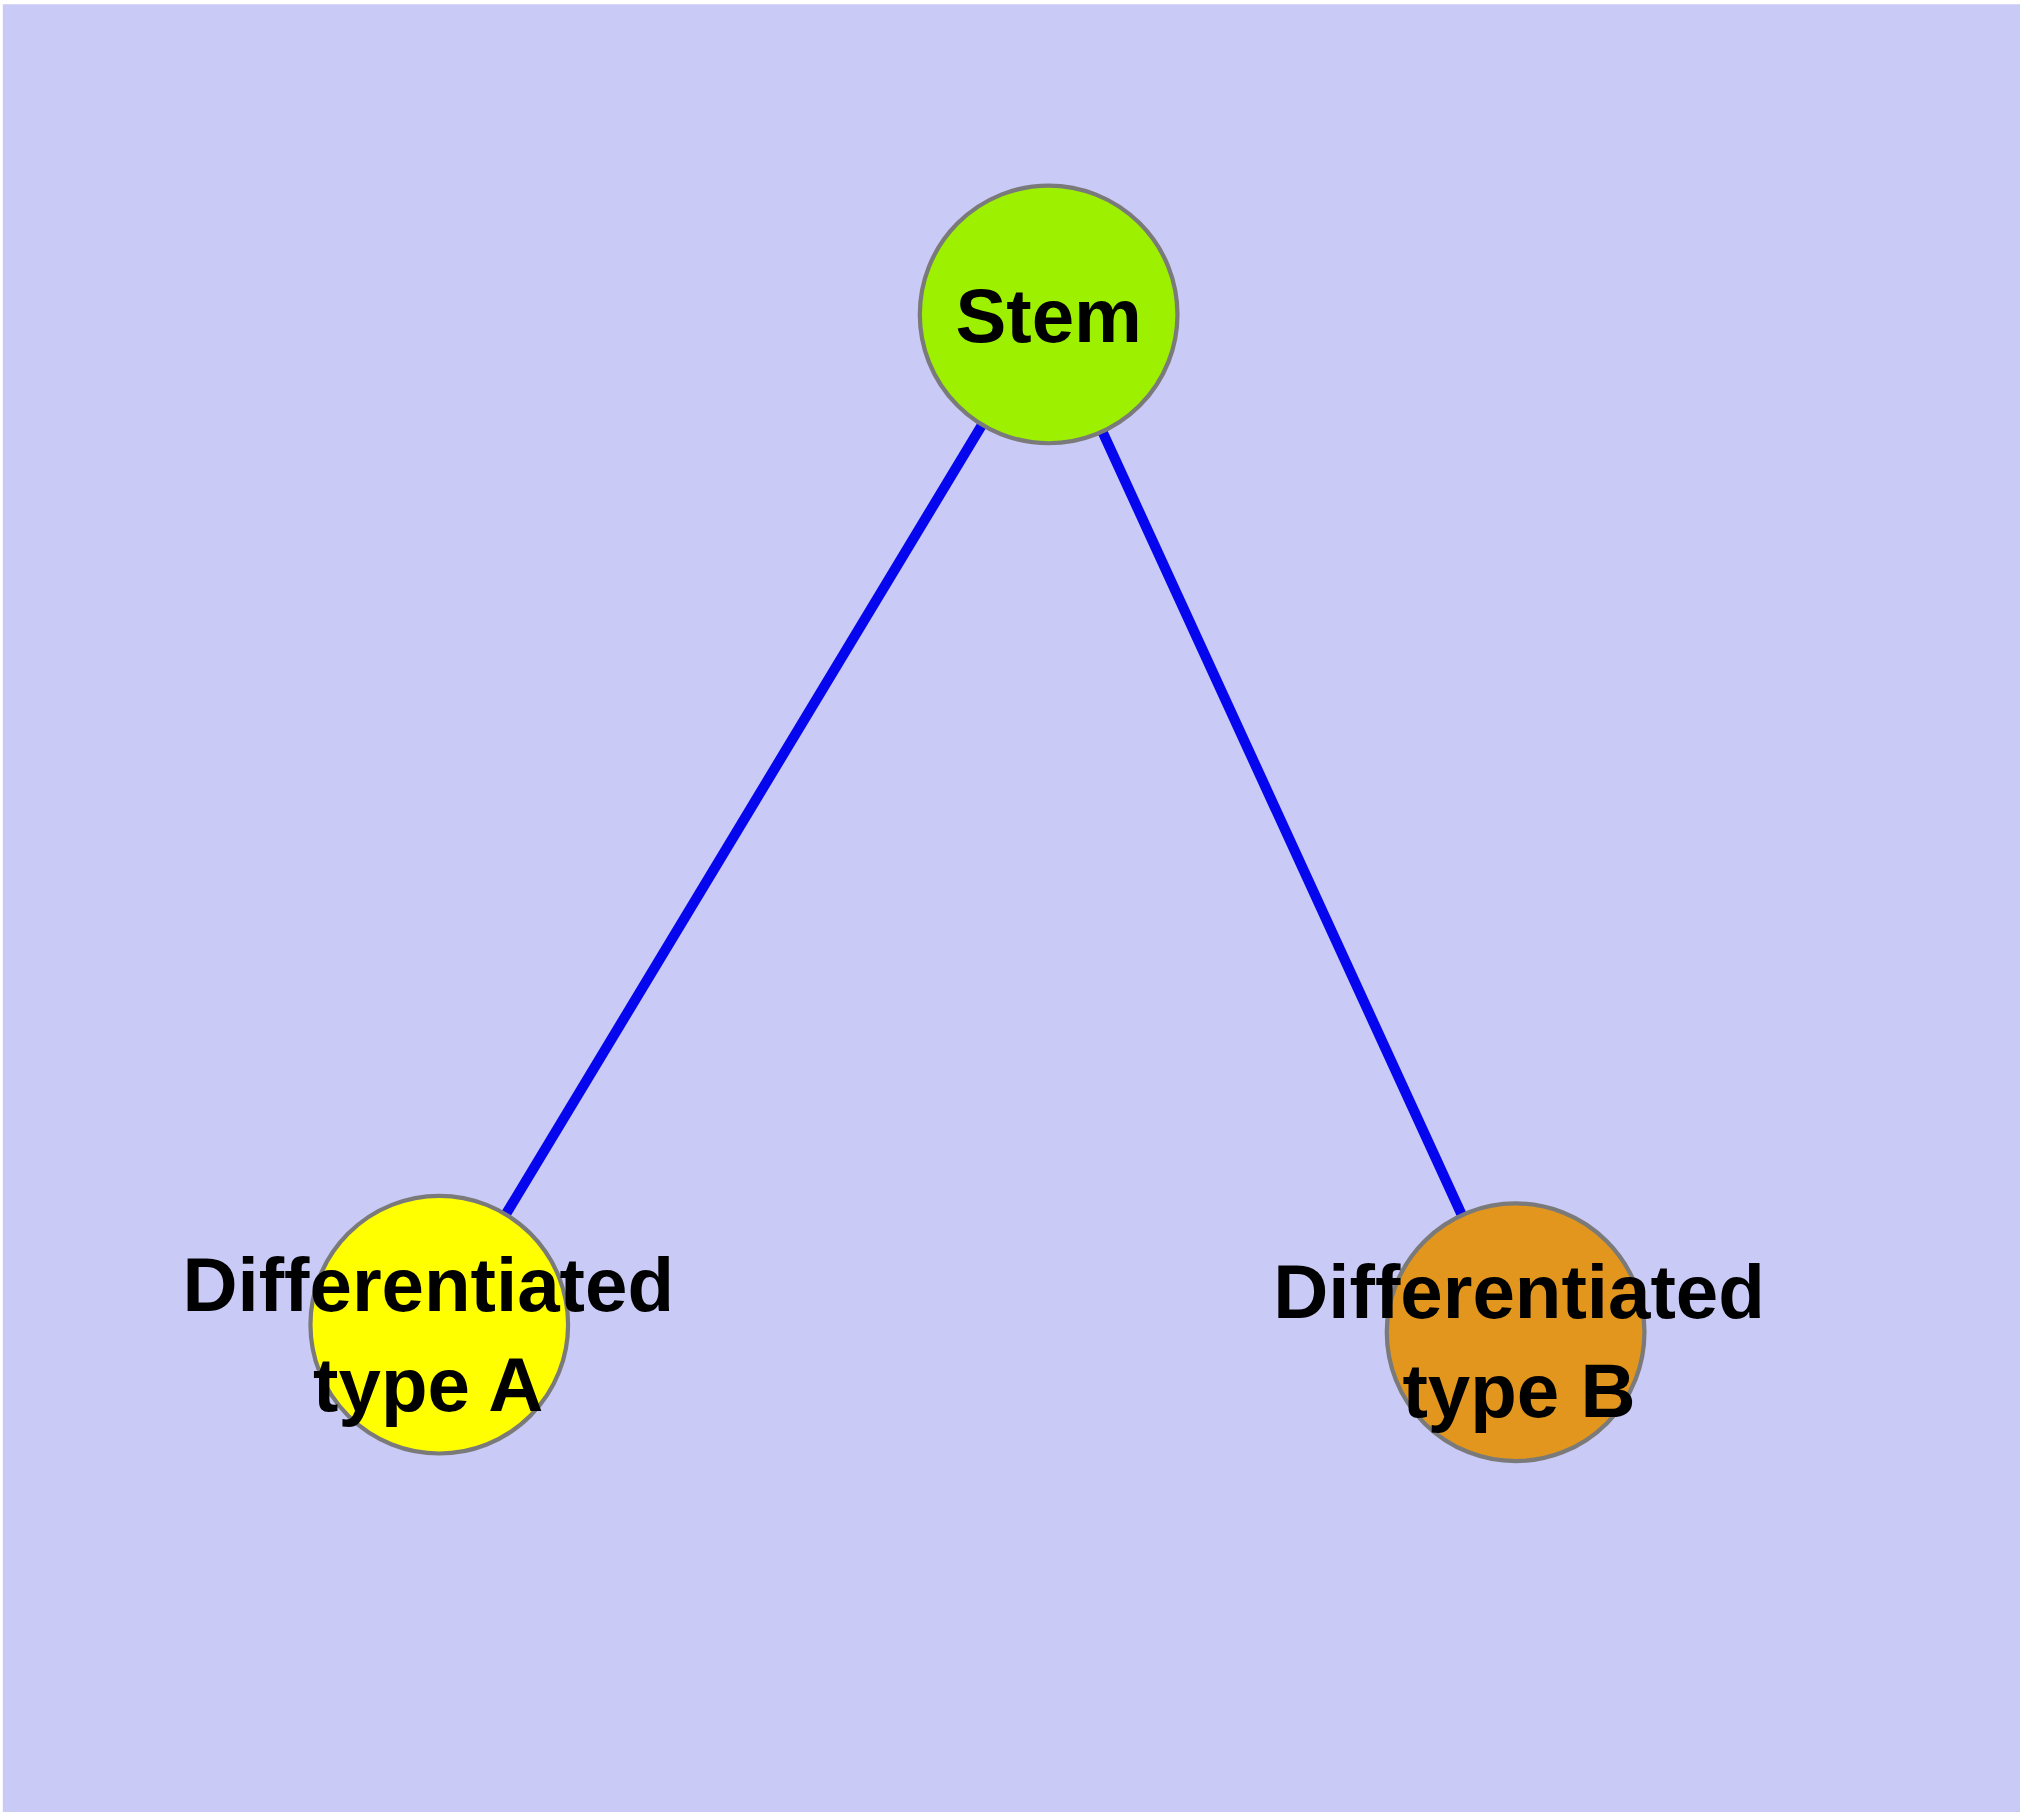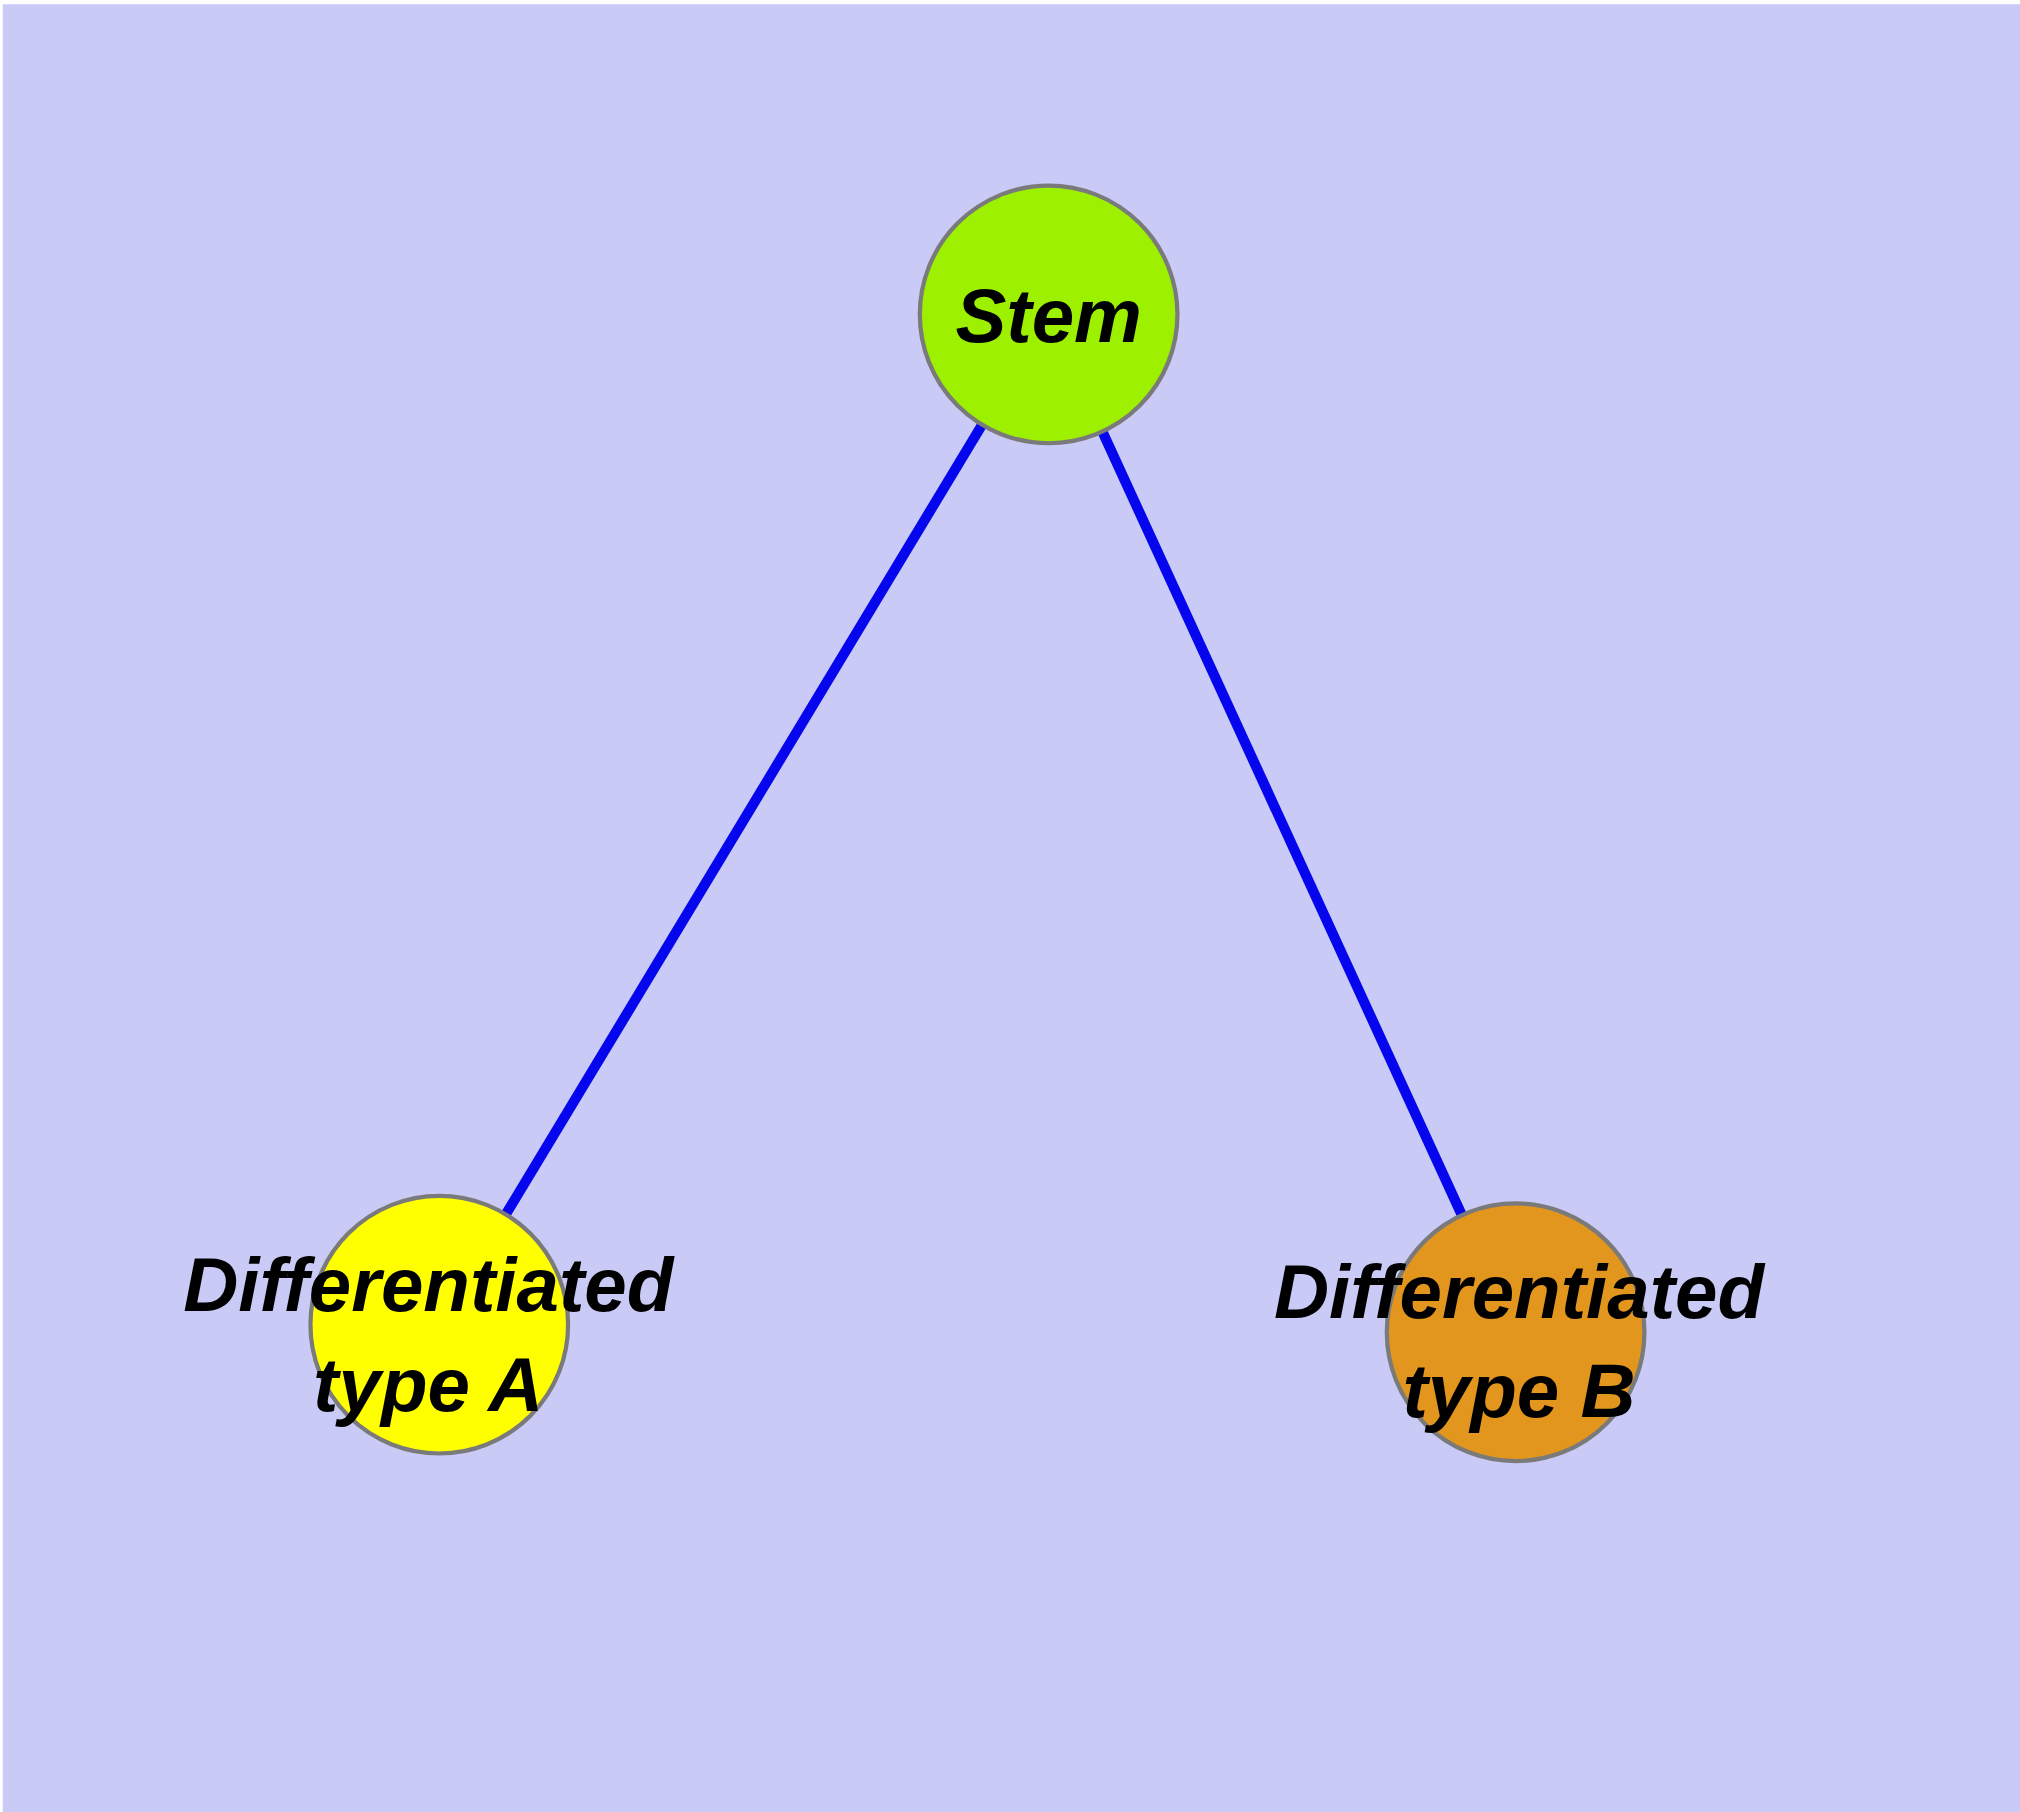--- a/index.html
+++ b/index.html
@@ -9,21 +9,20 @@
     width: 2021px;
     height: 1812px;
     overflow: hidden;
   }
   .canvas {
     position: absolute;
     top: 0;
     left: 0;
     width: 1605px;
     height: 1812px;
-    font-style: italic;
   }
   svg {
     display: block;
   }
   .node-label {
     font-family: "Liberation Sans", "DejaVu Sans", sans-serif;
     font-weight: bold;
     font-size: 90px;
     fill: #000000;
     text-anchor: middle;

